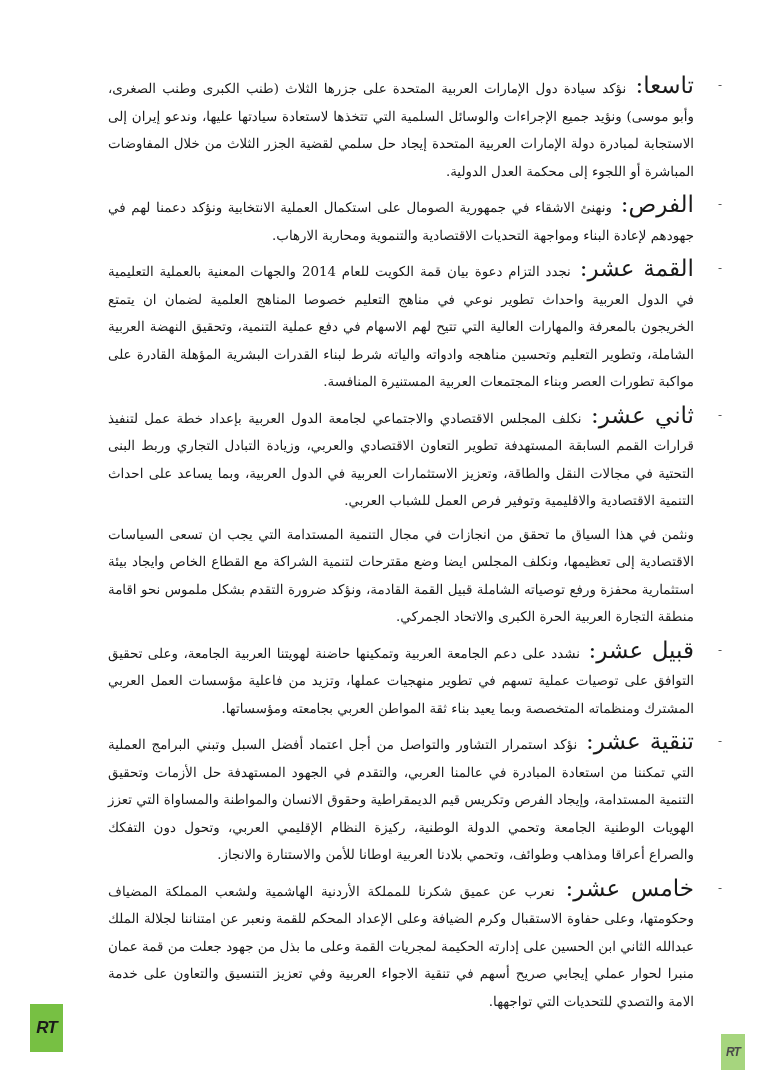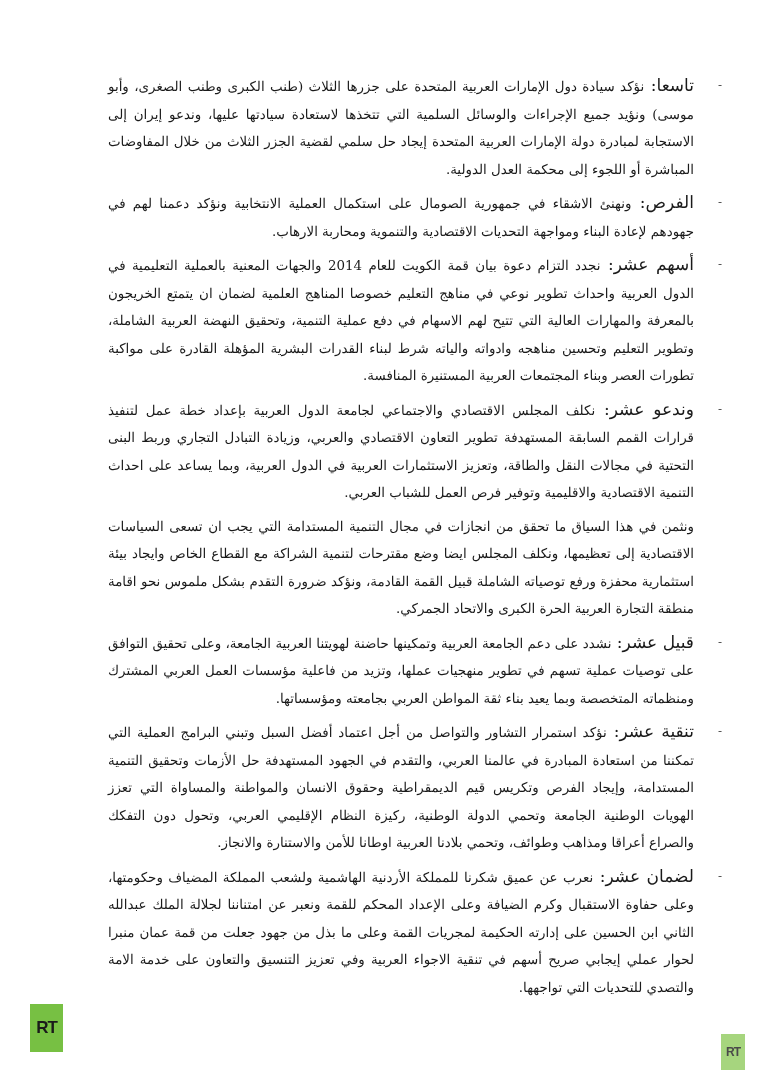--- a/index.html
+++ b/index.html
@@ -31,36 +31,37 @@
       padding-right: 0;
     }
     .item .dash {
       position: absolute;
       right: -28px;
       top: 0;
       font-size: 12px;
       color: #555;
     }
     .item .lead {
-      font-size: 17px;
+      font-size: 23px;
       font-weight: normal;
     }
     .para {
       font-size: 13.4px;
       line-height: 27.5px;
       margin: 0 0 6px 0;
     }
     .logo {
       position: absolute;
       display: flex;
       align-items: center;
       justify-content: center;
       font-family: "Liberation Sans", "DejaVu Sans", sans-serif;
       font-weight: bold;
       letter-spacing: -1px;
+      font-style: italic;
     }
     .logo-left {
       left: 30px;
       top: 1004px;
       width: 33px;
       height: 48px;
       background: #77c043;
       color: #1a1a1a;
       font-size: 17px;
     }
@@ -83,40 +84,40 @@
     <span class="lead">تاسعا: </span>
     <span>نؤكد سيادة دول الإمارات العربية المتحدة على جزرها الثلاث (طنب الكبرى وطنب الصغرى، وأبو موسى) ونؤيد جميع الإجراءات والوسائل السلمية التي تتخذها لاستعادة سيادتها عليها، وندعو إيران إلى الاستجابة لمبادرة دولة الإمارات العربية المتحدة إيجاد حل سلمي لقضية الجزر الثلاث من خلال المفاوضات المباشرة أو اللجوء إلى محكمة العدل الدولية.</span>
   </div>
   <div class="item">
     <span class="dash">-</span>
     <span class="lead">الفرص: </span>
     <span>ونهنئ الاشقاء في جمهورية الصومال على استكمال العملية الانتخابية ونؤكد دعمنا لهم في جهودهم لإعادة البناء ومواجهة التحديات الاقتصادية والتنموية ومحاربة الارهاب.</span>
   </div>
   <div class="item">
     <span class="dash">-</span>
-    <span class="lead">أسهم عشر: </span>
+    <span class="lead">القمة عشر: </span>
     <span>نجدد التزام دعوة بيان قمة الكويت للعام 2014 والجهات المعنية بالعملية التعليمية في الدول العربية واحداث تطوير نوعي في مناهج التعليم خصوصا المناهج العلمية لضمان ان يتمتع الخريجون بالمعرفة والمهارات العالية التي تتيح لهم الاسهام في دفع عملية التنمية، وتحقيق النهضة العربية الشاملة، وتطوير التعليم وتحسين مناهجه وادواته والياته شرط لبناء القدرات البشرية المؤهلة القادرة على مواكبة تطورات العصر وبناء المجتمعات العربية المستنيرة المنافسة.</span>
   </div>
   <div class="item">
     <span class="dash">-</span>
-    <span class="lead">وندعو عشر: </span>
+    <span class="lead">ثاني عشر: </span>
     <span>نكلف المجلس الاقتصادي والاجتماعي لجامعة الدول العربية بإعداد خطة عمل لتنفيذ قرارات القمم السابقة المستهدفة تطوير التعاون الاقتصادي والعربي، وزيادة التبادل التجاري وربط البنى التحتية في مجالات النقل والطاقة، وتعزيز الاستثمارات العربية في الدول العربية، وبما يساعد على احداث التنمية الاقتصادية والاقليمية وتوفير فرص العمل للشباب العربي.</span>
   </div>
   <div class="para">ونثمن في هذا السياق ما تحقق من انجازات في مجال التنمية المستدامة التي يجب ان تسعى السياسات الاقتصادية إلى تعظيمها، ونكلف المجلس ايضا وضع مقترحات لتنمية الشراكة مع القطاع الخاص وايجاد بيئة استثمارية محفزة ورفع توصياته الشاملة قبيل القمة القادمة، ونؤكد ضرورة التقدم بشكل ملموس نحو اقامة منطقة التجارة العربية الحرة الكبرى والاتحاد الجمركي.</div>
   <div class="item">
     <span class="dash">-</span>
     <span class="lead">قبيل عشر: </span>
     <span>نشدد على دعم الجامعة العربية وتمكينها حاضنة لهويتنا العربية الجامعة، وعلى تحقيق التوافق على توصيات عملية تسهم في تطوير منهجيات عملها، وتزيد من فاعلية مؤسسات العمل العربي المشترك ومنظماته المتخصصة وبما يعيد بناء ثقة المواطن العربي بجامعته ومؤسساتها.</span>
   </div>
   <div class="item">
     <span class="dash">-</span>
     <span class="lead">تنقية عشر: </span>
     <span>نؤكد استمرار التشاور والتواصل من أجل اعتماد أفضل السبل وتبني البرامج العملية التي تمكننا من استعادة المبادرة في عالمنا العربي، والتقدم في الجهود المستهدفة حل الأزمات وتحقيق التنمية المستدامة، وإيجاد الفرص وتكريس قيم الديمقراطية وحقوق الانسان والمواطنة والمساواة التي تعزز الهويات الوطنية الجامعة وتحمي الدولة الوطنية، ركيزة النظام الإقليمي العربي، وتحول دون التفكك والصراع أعراقا ومذاهب وطوائف، وتحمي بلادنا العربية اوطانا للأمن والاستنارة والانجاز.</span>
   </div>
   <div class="item">
     <span class="dash">-</span>
-    <span class="lead">لضمان عشر: </span>
+    <span class="lead">خامس عشر: </span>
     <span>نعرب عن عميق شكرنا للمملكة الأردنية الهاشمية ولشعب المملكة المضياف وحكومتها، وعلى حفاوة الاستقبال وكرم الضيافة وعلى الإعداد المحكم للقمة ونعبر عن امتناننا لجلالة الملك عبدالله الثاني ابن الحسين على إدارته الحكيمة لمجريات القمة وعلى ما بذل من جهود جعلت من قمة عمان منبرا لحوار عملي إيجابي صريح أسهم في تنقية الاجواء العربية وفي تعزيز التنسيق والتعاون على خدمة الامة والتصدي للتحديات التي تواجهها.</span>
   </div>
 </div>
 
 <div class="logo logo-left" style="background: rgb(119, 192, 67);">RT</div>
 <div class="logo logo-right" style="background: rgb(166, 213, 126);">RT</div>
 
 </body></html>

